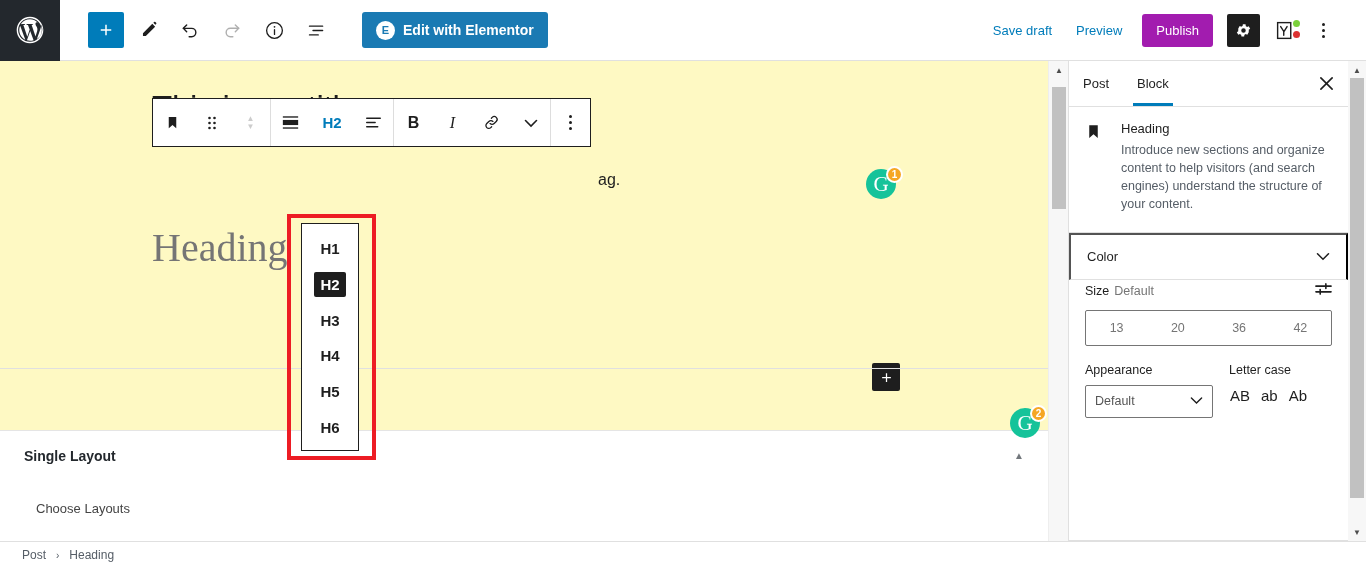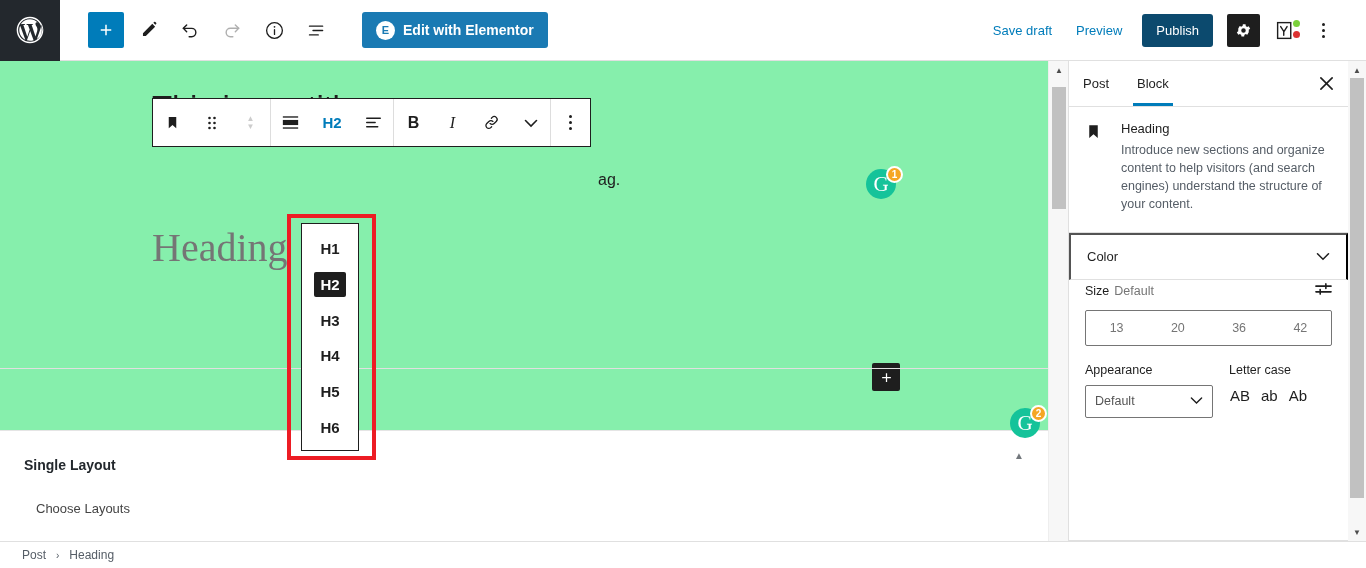--- a/index.html
+++ b/index.html
@@ -44,21 +44,21 @@
     flex: 0 0 19px;
   }
   .tb-right {
     margin-left: auto; display: flex; align-items: center; gap: 0; padding-right: 28px;
   }
   .link-btn {
     background: none; border: none; cursor: pointer; color: #007cba;
     font-size: 13px; padding: 8px 12px; font-family: "Liberation Sans", sans-serif;
   }
   .publish-btn {
-    background: #0c4a6e; color: #fff; border: none; border-radius: 3px;
+    background: #a21caf; color: #fff; border: none; border-radius: 3px;
     font-size: 13px; padding: 0 14px; height: 33px; cursor: pointer; margin-left: 8px;
     font-family: "Liberation Sans", sans-serif;
   }
   .gear-btn {
     width: 33px; height: 33px; background: #1e1e1e; border: none; border-radius: 2px;
     margin-left: 14px; cursor: pointer; display: flex; align-items: center; justify-content: center;
   }
   .yoast-btn {
     width: 34px; height: 33px; background: none; border: none; cursor: pointer;
     margin-left: 8px; position: relative; display: flex; align-items: center; justify-content: center;
@@ -69,21 +69,21 @@
   .kebab-btn {
     width: 30px; height: 33px; background: none; border: none; cursor: pointer;
     margin-left: 6px; display: flex; align-items: center; justify-content: center;
   }
   .dots3 { display: flex; flex-direction: column; gap: 3px; align-items: center; }
   .dots3 i { width: 3px; height: 3px; background: #1e1e1e; border-radius: 50%; display: block; }
 
   
   .canvas {
     position: absolute; top: 61px; left: 0; width: 1068px; height: 480px;
-    background: #86efac; overflow: hidden;
+    background: #fef9c3; overflow: hidden;
   }
   .post-title {
     position: absolute; left: 152px; top: 28px;
     font-size: 33px; color: #1e1e1e; font-weight: 400; letter-spacing: -0.2px;
   }
   .para-text {
     position: absolute; left: 598px; top: 110px;
     font-size: 16px; color: #1e1e1e;
   }
   .heading-placeholder {
@@ -149,21 +149,21 @@
     font-family: "Liberation Sans", sans-serif;
   }
   .level-item.active { background: #1e1e1e; color: #fff; border-radius: 2px; }
 
   
   .meta-panel {
     position: absolute; top: 369px; left: 0; width: 1048px; height: 172px;
     background: #fff; border-top: 1px solid #e5e5e5;
   }
   .meta-title {
-    position: absolute; left: 24px; top: 26px; font-size: 14px; font-weight: 700; color: #23282d;
+    position: absolute; left: 24px; top: 17px; font-size: 14px; font-weight: 700; color: #23282d;
   }
   .meta-toggle {
     position: absolute; right: 18px; top: 18px; background: none; border: none;
     cursor: pointer; color: #72777c; font-size: 10px;
   }
   .meta-label {
     position: absolute; left: 36px; top: 70px; font-size: 13px; color: #444;
     font-family: "Liberation Sans", sans-serif;
   }
 

